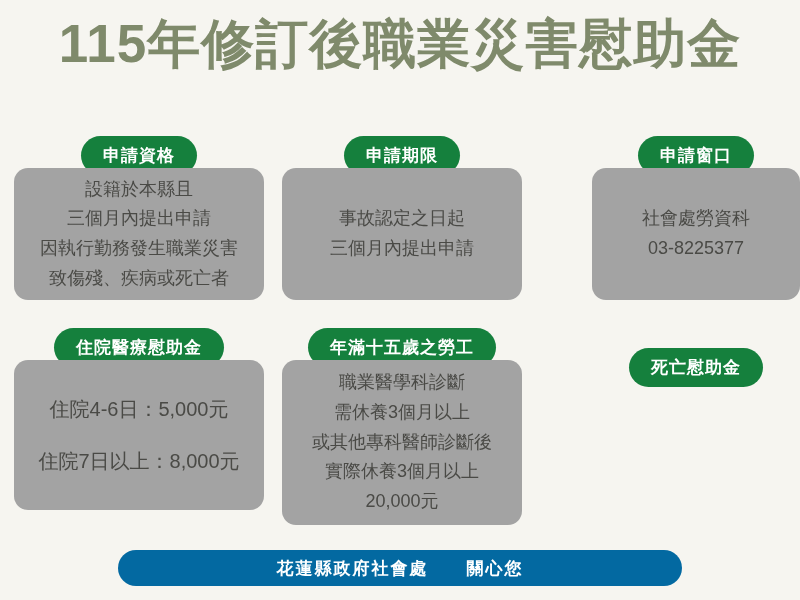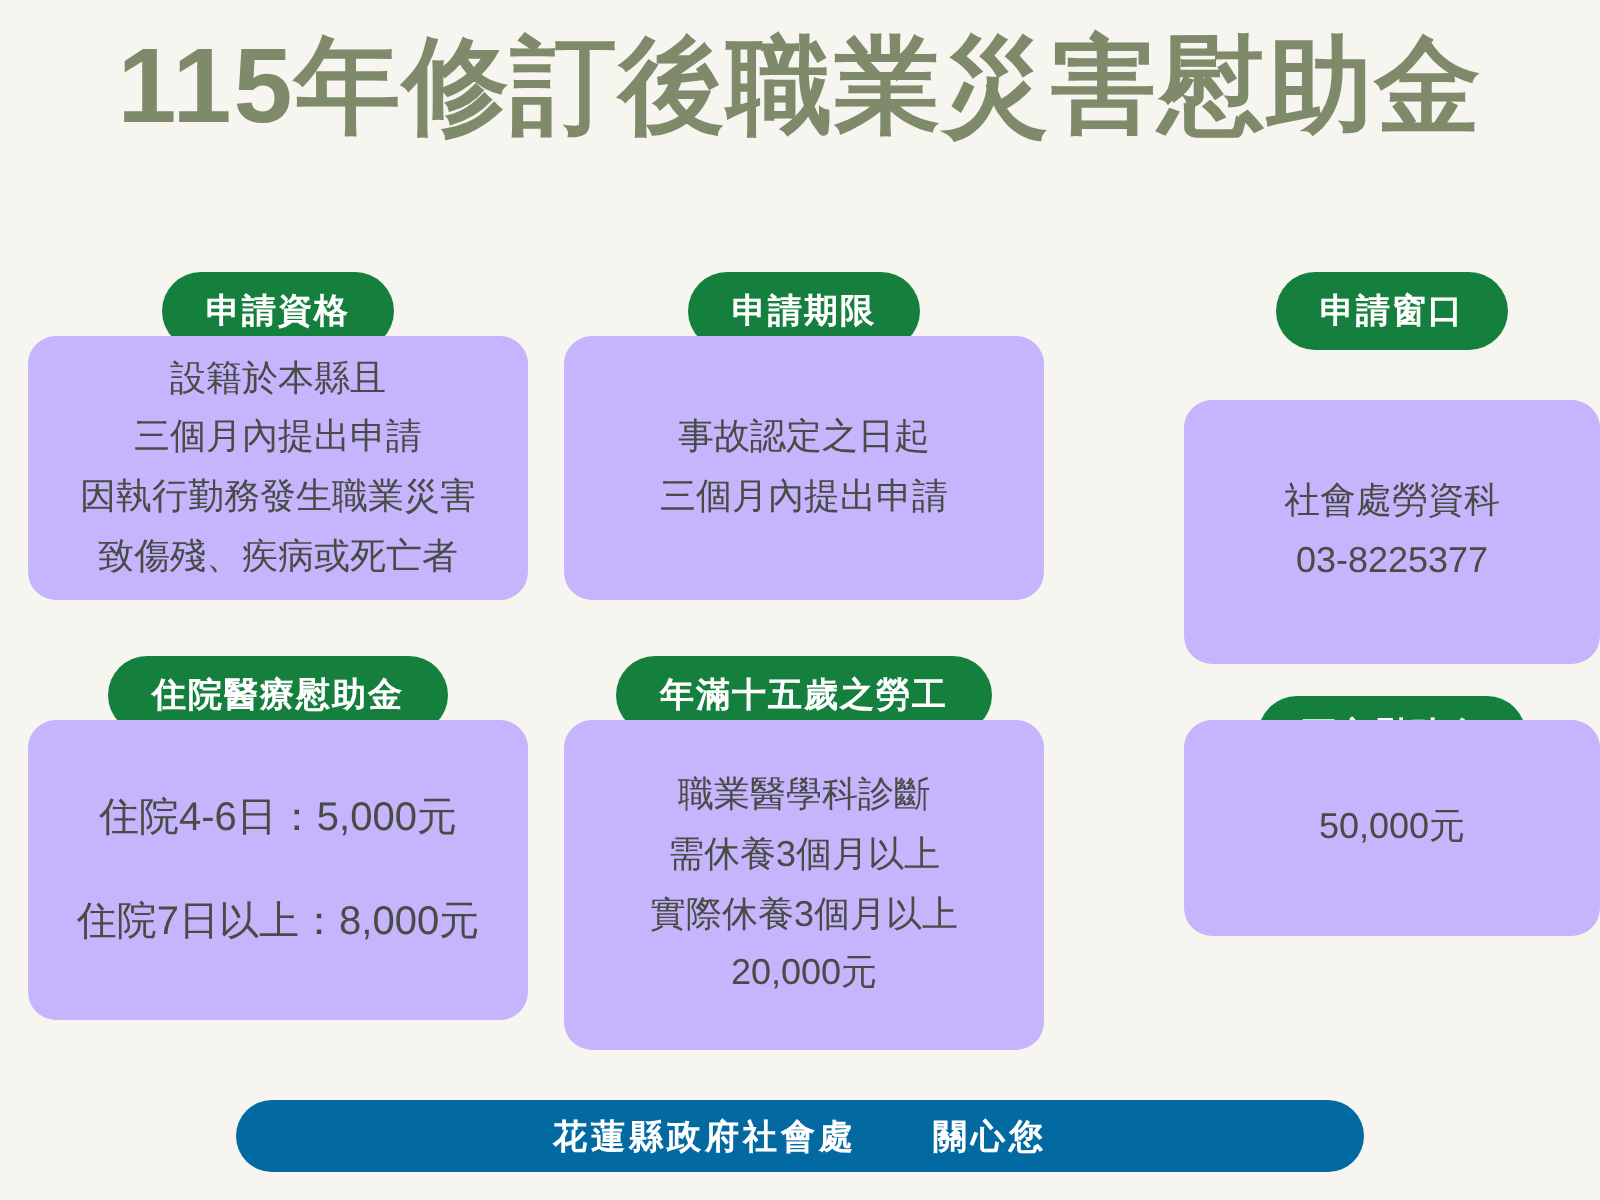--- a/index.html
+++ b/index.html
@@ -43,21 +43,21 @@
     font-size: 17px;
     font-weight: bold;
     letter-spacing: 1px;
     padding: 8px 22px;
     white-space: nowrap;
     box-sizing: border-box;
   }
 
   .card {
     position: absolute;
-    background: #c4b5fd;
+    background: #a3a3a3;
     border-radius: 14px;
     box-sizing: border-box;
     display: flex;
     align-items: center;
     justify-content: center;
     text-align: center;
     color: #4a4a46;
     font-size: 18px;
     line-height: 1.65;
     padding: 10px 8px;
@@ -68,21 +68,21 @@
   }
 
   
   #pill-1 { left: 14px;  top: 136px; width: 250px; }
   #card-1 { left: 14px;  top: 168px; width: 250px; height: 132px; }
 
   #pill-2 { left: 282px; top: 136px; width: 240px; }
   #card-2 { left: 282px; top: 168px; width: 240px; height: 132px; }
 
   #pill-3 { left: 592px; top: 136px; width: 208px; }
-  #card-3 { left: 592px; top: 168px; width: 208px; height: 132px; margin-top: 32px; }
+  #card-3 { left: 592px; top: 168px; width: 208px; height: 132px; }
 
   
   #pill-4 { left: 14px;  top: 328px; width: 250px; }
   #card-4 { left: 14px;  top: 360px; width: 250px; height: 150px; }
 
   #pill-5 { left: 282px; top: 328px; width: 240px; }
   #card-5 { left: 282px; top: 360px; width: 240px; height: 165px; }
 
   #pill-6 { left: 592px; top: 348px; width: 208px; }
   #card-6 { left: 592px; top: 360px; width: 208px; height: 108px; }
@@ -158,29 +158,25 @@
     </div>
   </div>
 
   <div class="pill-wrap" id="pill-5">
     <span class="pill">年滿十五歲之勞工</span>
   </div>
   <div class="card" id="card-5">
     <div class="card-inner">
       <span class="card-line">職業醫學科診斷</span>
       <span class="card-line">需休養3個月以上</span>
+      <span class="card-line">或其他專科醫師診斷後</span>
       <span class="card-line">實際休養3個月以上</span>
       <span class="card-line">20,000元</span>
     </div>
   </div>
 
   <div class="pill-wrap" id="pill-6">
     <span class="pill">死亡慰助金</span>
   </div>
-  <div class="card" id="card-6">
-    <div class="card-inner">
-      <span class="card-line">50,000元</span>
-    </div>
-  </div>
 
   <div class="footer">花蓮縣政府社會處　　關心您</div>
 
 </div>
 
 </body></html>

